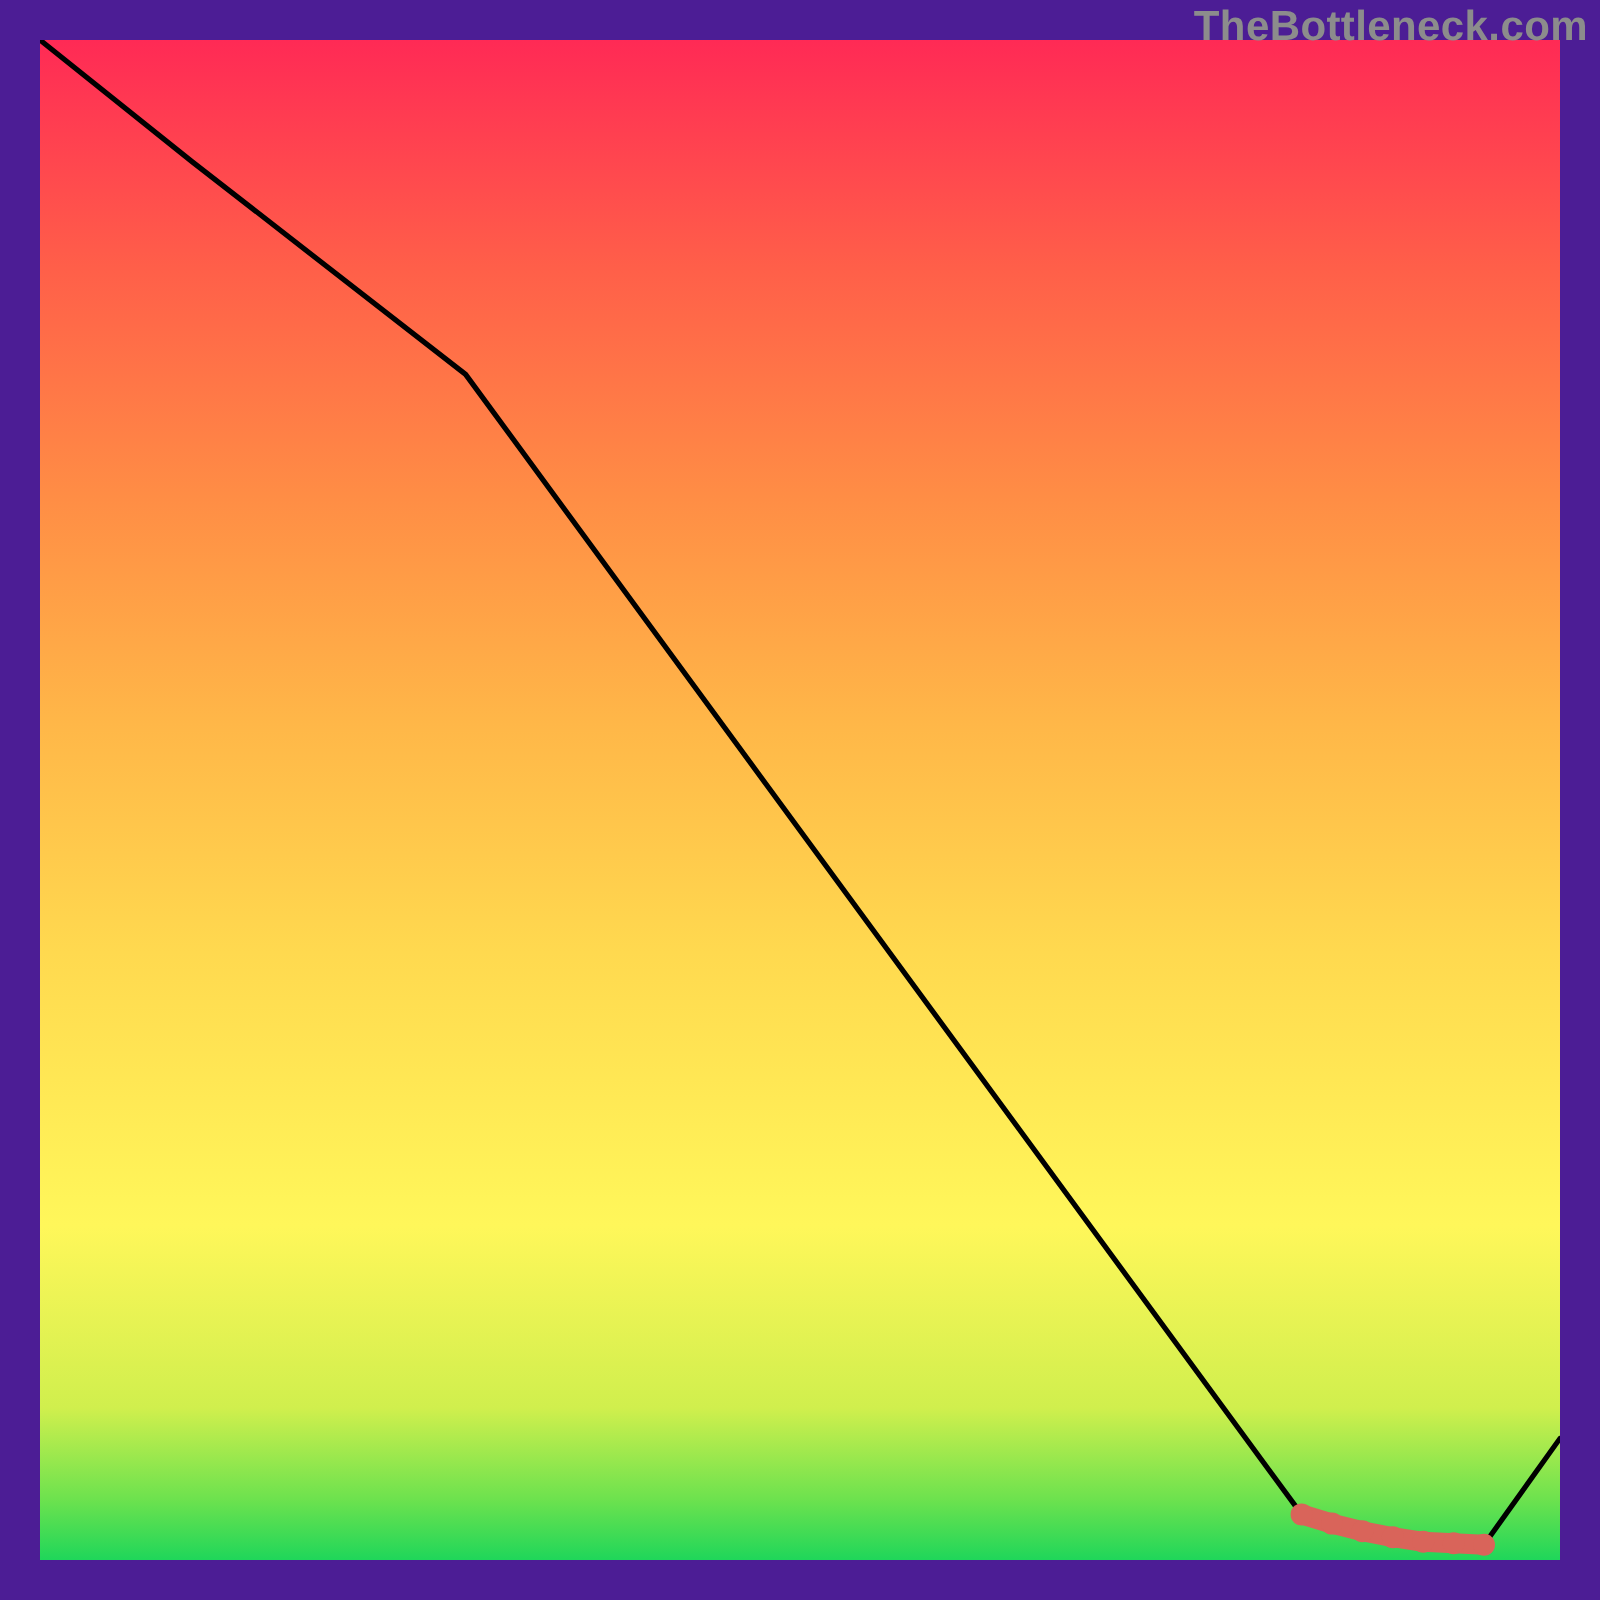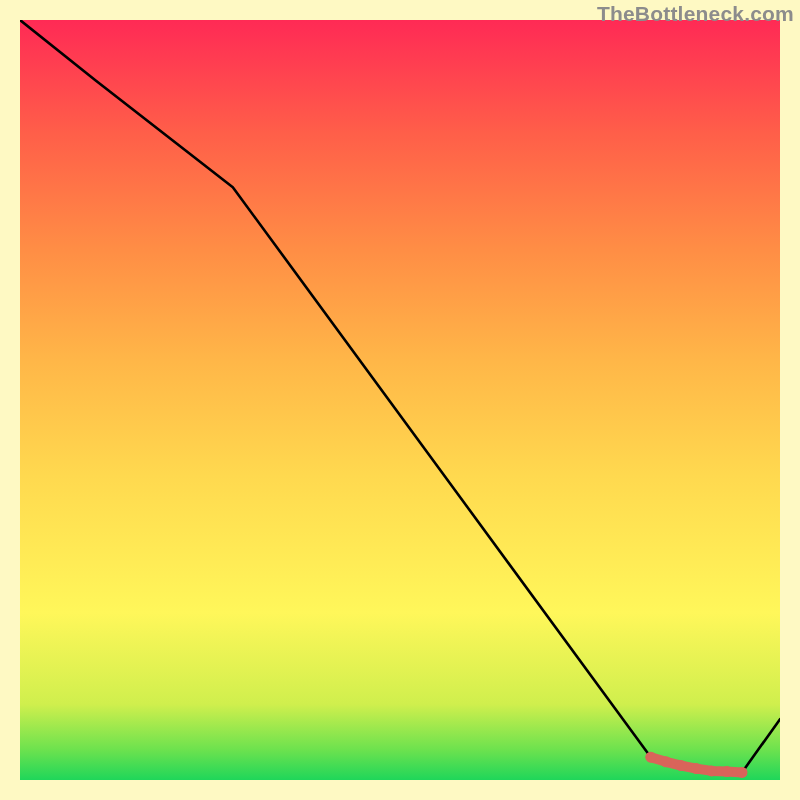--- a/index.html
+++ b/index.html
@@ -8,21 +8,21 @@
     width: 800px;
     height: 800px;
     background: #000;
     overflow: hidden;
     font-family: Arial, Helvetica, sans-serif;
   }
   .frame {
     position: relative;
     width: 800px;
     height: 800px;
-    background: #fef9c3;
+    background: #4c1d95;
   }
   .plot {
     position: absolute;
     left: 20px;
     top: 20px;
     width: 760px;
     height: 760px;
     
     background: linear-gradient(to top,
       #1fd65a 0%,

